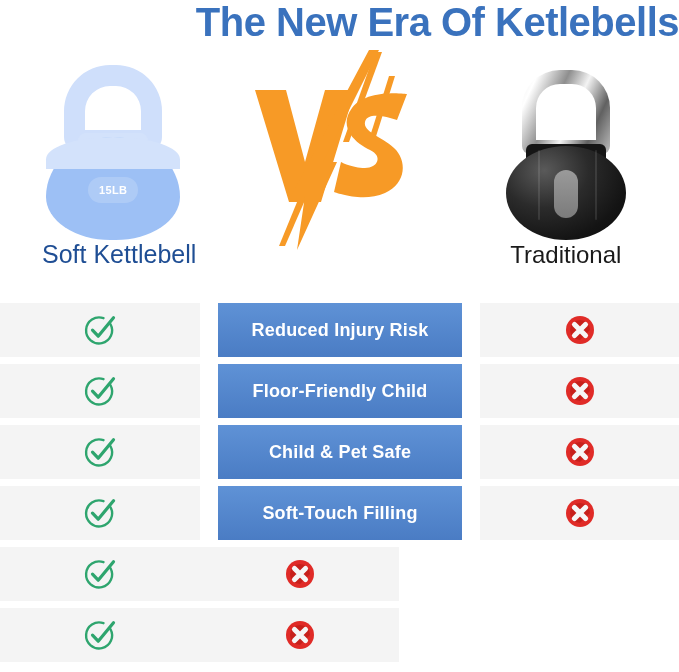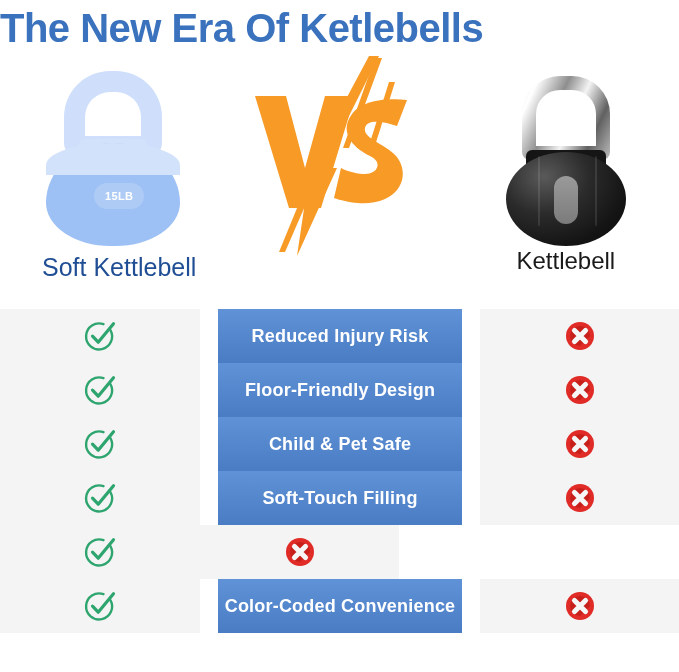--- a/index.html
+++ b/index.html
@@ -10,27 +10,27 @@
   body {
     width: 679px;
     height: 672px;
     overflow: hidden;
     font-family: "Liberation Sans", sans-serif;
     position: relative;
   }
 
   
   .title {
-    text-align: left;
+    text-align: right;
     color: #3a72bd;
     font-size: 40px;
     font-weight: bold;
     letter-spacing: -0.5px;
     line-height: 1;
-    padding-top: 8px;
+    padding-top: 2px;
     height: 48px;
     white-space: nowrap;
   }
 
   
   .hero {
     display: flex;
     height: 252px;
     align-items: flex-start;
   }
@@ -49,21 +49,21 @@
     justify-content: center;
   }
 
   .col-label {
     text-align: center;
     line-height: 1.1;
   }
   .col-label-soft {
     color: #1f4e94;
     font-size: 25px;
-    margin-top: 8px;
+    margin-top: 1px;
     padding-left: 12px;
   }
   .col-label-trad {
     color: #1a1a1a;
     font-size: 24px;
     margin-top: 2px;
   }
 
   
   .soft-kb { position: relative; width: 150px; height: 175px; }
@@ -92,21 +92,21 @@
   }
   .soft-kb .body-top {
     position: absolute;
     left: 8px; top: 72px;
     width: 134px; height: 32px;
     background: #d3e2fb;
     border-radius: 50% 50% 0 0 / 70% 70% 0 0;
   }
   .soft-kb .badge {
     position: absolute;
-    left: 56px; top: 112px;
+    left: 50px; top: 112px;
     width: 50px; height: 26px;
     border-radius: 13px;
     background: rgba(255,255,255,0.18);
     color: #ffffff;
     font-size: 11px;
     font-weight: bold;
     display: flex;
     align-items: center;
     justify-content: center;
     letter-spacing: 0.3px;
@@ -164,21 +164,21 @@
     display: flex;
     align-items: center;
     justify-content: center;
   }
   .vs-svg { display: block; }
 
   
   .rows {
     display: flex;
     flex-direction: column;
-    gap: 0;
+    gap: 7px;
     padding-top: 1px;
   }
   .row {
     display: flex;
     align-items: stretch;
     height: 54px;
   }
   .cell {
     display: flex;
     align-items: center;
@@ -244,21 +244,21 @@
       <div class="trad-kb">
         <div class="handle-in"></div>
         <div class="collar"></div>
         <div class="body"></div>
         <div class="seam-l"></div>
         <div class="seam-r"></div>
         <div class="grip"></div>
       </div>
     </div>
     <div class="col-label col-label-trad">
-      <div>Kettlebell</div>
+      <div>Traditional</div>
     </div>
   </div>
 </div>
 
 <div class="rows" id="rows">
   <div class="row">
     <div class="cell cell-left">
       <svg class="icon-check" width="34" height="34" viewBox="0 0 34 34">
         <path d="M27.5 11.2 A13 13 0 1 1 20.5 5.2" fill="none" stroke="#2ea56e" stroke-width="2.4" stroke-linecap="round"></path>
         <path d="M9.5 17.2 L15.2 23.2 L30.5 4.8" fill="none" stroke="#2ea56e" stroke-width="3.2" stroke-linecap="round" stroke-linejoin="round"></path>
@@ -277,21 +277,21 @@
   </div>
 
   <div class="row">
     <div class="cell cell-left">
       <svg class="icon-check" width="34" height="34" viewBox="0 0 34 34">
         <path d="M27.5 11.2 A13 13 0 1 1 20.5 5.2" fill="none" stroke="#2ea56e" stroke-width="2.4" stroke-linecap="round"></path>
         <path d="M9.5 17.2 L15.2 23.2 L30.5 4.8" fill="none" stroke="#2ea56e" stroke-width="3.2" stroke-linecap="round" stroke-linejoin="round"></path>
       </svg>
     </div>
     <div class="cell cell-mid">
-      <span>Floor-Friendly Design</span>
+      <span>Floor-Friendly Child</span>
     </div>
     <div class="cell cell-right">
       <svg class="icon-x" width="32" height="32" viewBox="0 0 32 32">
         <circle cx="16" cy="16" r="14" fill="#e02b27"></circle>
         <path d="M16 6 A10 10 0 0 1 26 16 L16 26 A10 10 0 0 1 16 6 Z" fill="#b31713" opacity="0.55"></path>
         <path d="M10.5 10.5 L21.5 21.5 M21.5 10.5 L10.5 21.5" stroke="#f6f6f6" stroke-width="5.2" stroke-linecap="round"></path>
       </svg>
     </div>
   </div>
 
@@ -349,23 +349,20 @@
     </div>
   </div>
 
   <div class="row">
     <div class="cell cell-left">
       <svg class="icon-check" width="34" height="34" viewBox="0 0 34 34">
         <path d="M27.5 11.2 A13 13 0 1 1 20.5 5.2" fill="none" stroke="#2ea56e" stroke-width="2.4" stroke-linecap="round"></path>
         <path d="M9.5 17.2 L15.2 23.2 L30.5 4.8" fill="none" stroke="#2ea56e" stroke-width="3.2" stroke-linecap="round" stroke-linejoin="round"></path>
       </svg>
     </div>
-    <div class="cell cell-mid">
-      <span>Color-Coded Convenience</span>
-    </div>
     <div class="cell cell-right">
       <svg class="icon-x" width="32" height="32" viewBox="0 0 32 32">
         <circle cx="16" cy="16" r="14" fill="#e02b27"></circle>
         <path d="M16 6 A10 10 0 0 1 26 16 L16 26 A10 10 0 0 1 16 6 Z" fill="#b31713" opacity="0.55"></path>
         <path d="M10.5 10.5 L21.5 21.5 M21.5 10.5 L10.5 21.5" stroke="#f6f6f6" stroke-width="5.2" stroke-linecap="round"></path>
       </svg>
     </div>
   </div>
 </div>
 

